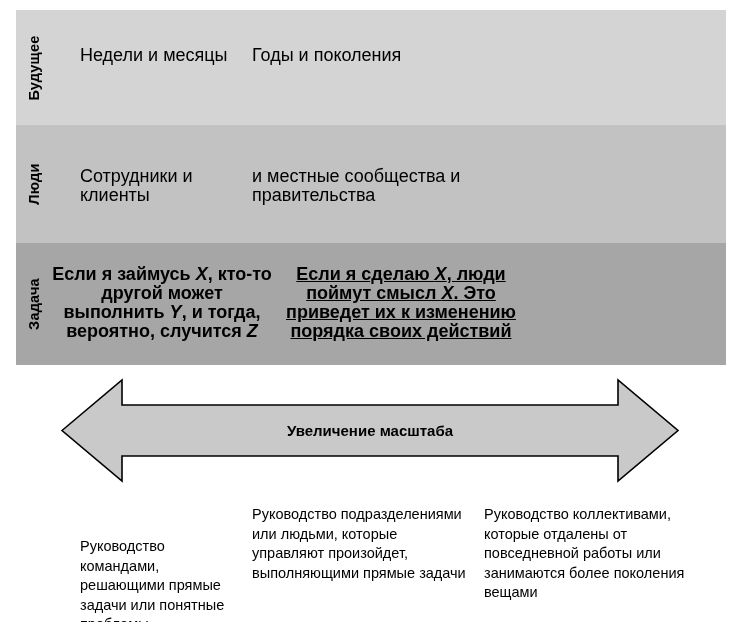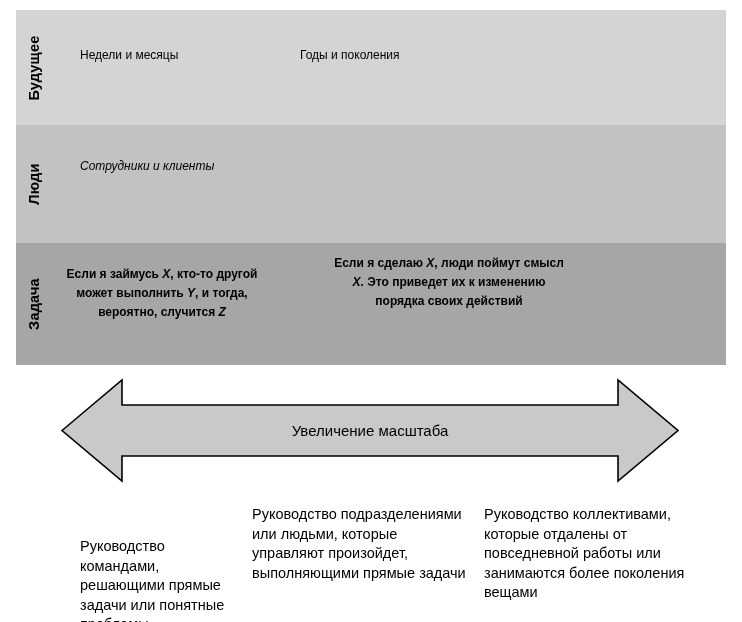--- a/index.html
+++ b/index.html
@@ -49,32 +49,32 @@
     letter-spacing: .2px;
   }
 
   .cells {
     flex: 1 1 auto;
     display: flex;
   }
   .cell {
     box-sizing: border-box;
     padding-top: 36px;
-    font-size: 12px;
+    font-size: 18px;
     line-height: 19px;
   }
   .cell.c1 { width: 200px; padding-left: 28px; padding-right: 12px; }
   .cell.c2 { width: 232px; padding-left: 0px;  padding-right: 12px; }
-  .cell.c3 { width: 242px; padding-left: 0px;  padding-right: 8px; margin-left: 48px; }
+  .cell.c3 { width: 242px; padding-left: 0px;  padding-right: 8px; }
 
-  .row-people .cell { padding-top: 32px; font-style: italic; }
+  .row-people .cell { padding-top: 42px; }
   .row-task   .cell { padding-top: 18px; font-weight: bold; text-align: center; }
   .row-task   .cell.c1 { padding-top: 38px; }
   .row-task   .cell.c2 { padding-top: 22px; }
-  .row-task   .cell.c3 { padding-top: 11px; }
+  .row-task   .cell.c3 { padding-top: 22px; text-decoration: underline; }
 
   .cell i { font-style: italic; }
 
   
   .arrow-wrap {
     position: absolute;
     left: 60px;
     top: 378px;
     width: 620px;
     height: 105px;
@@ -83,21 +83,21 @@
   .arrow-label {
     position: absolute;
     left: 0;
     top: 0;
     width: 620px;
     height: 105px;
     display: flex;
     align-items: center;
     justify-content: center;
     font-size: 15px;
-    font-weight: normal;
+    font-weight: bold;
     pointer-events: none;
   }
 
   
   .captions {
     position: absolute;
     left: 16px;
     top: 505px;
     width: 710px;
     display: flex;
@@ -125,20 +125,21 @@
       <div class="cell c3">Годы и поколения</div>
     </div>
   </div>
 
   <div class="row row-people">
     <div class="row-label">
       <span>Люди</span>
     </div>
     <div class="cells">
       <div class="cell c1">Сотрудники и клиенты</div>
+      <div class="cell c2">и местные сообщества и правительства</div>
     </div>
   </div>
 
   <div class="row row-task">
     <div class="row-label">
       <span>Задача</span>
     </div>
     <div class="cells">
       <div class="cell c2">Если я займусь <i>X</i>, кто-то другой может выполнить <i>Y</i>, и тогда, вероятно, случится <i>Z</i></div>
       <div class="cell c3">Если я сделаю <i>X</i>, люди поймут смысл <i>X</i>. Это приведет их к изменению порядка своих действий</div>

